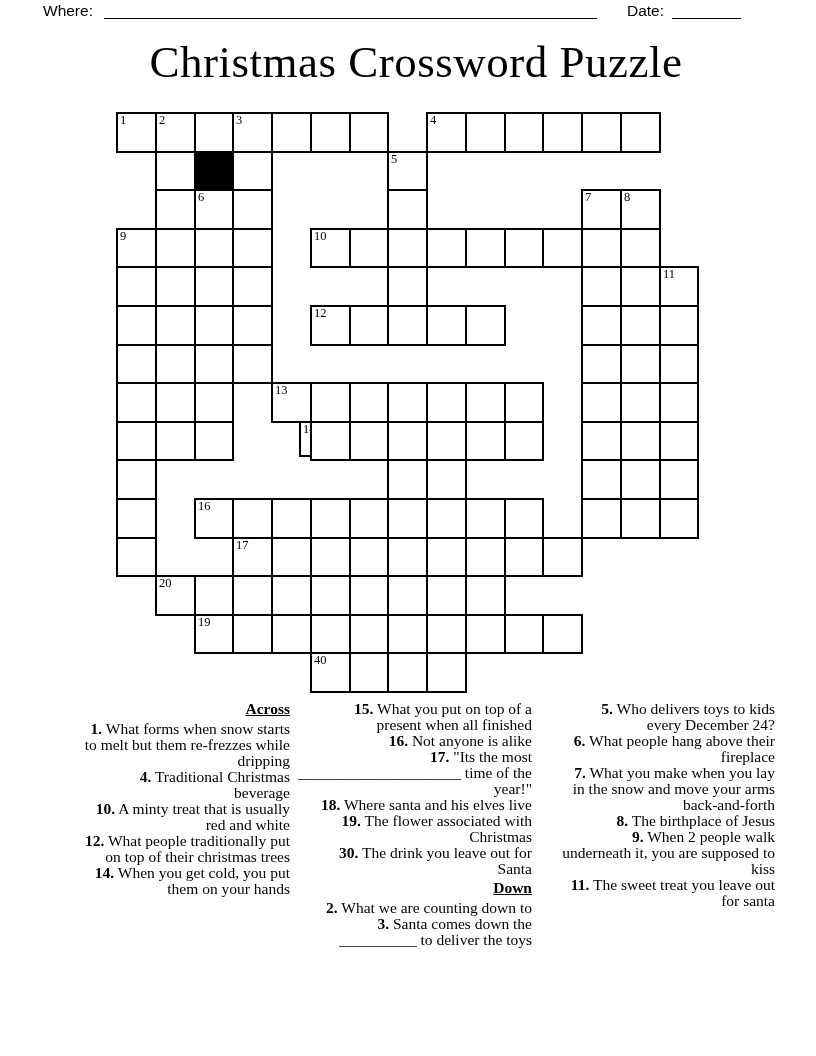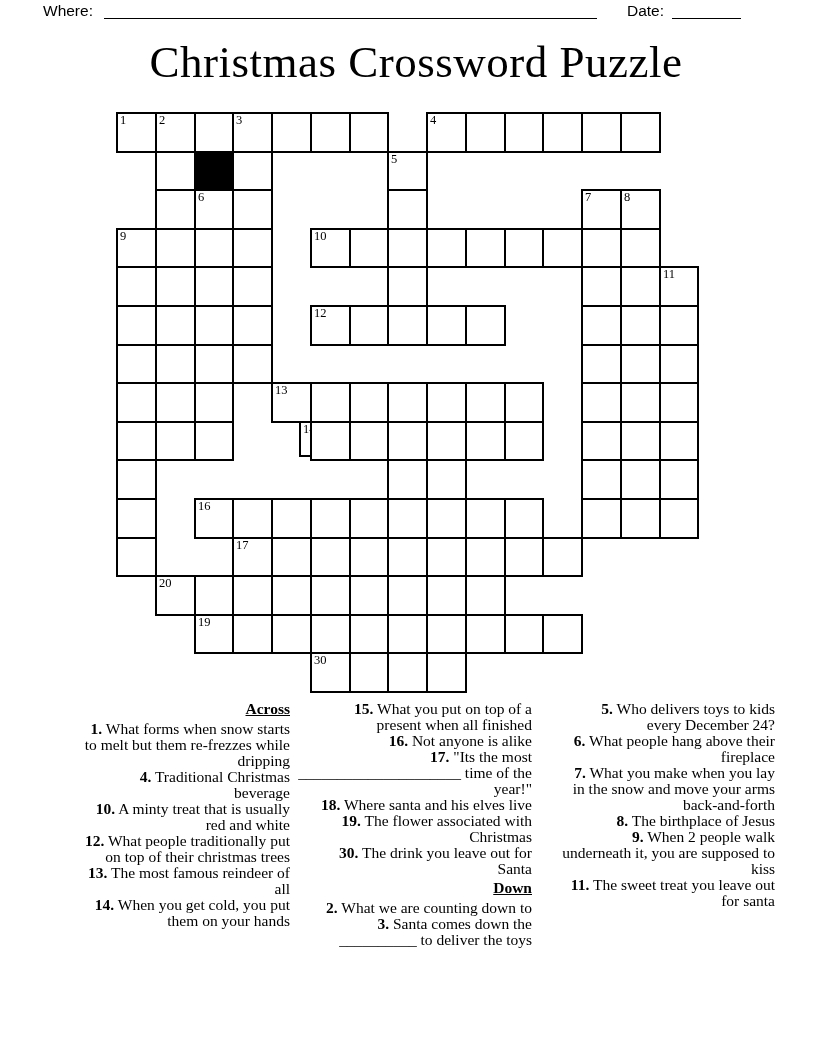--- a/index.html
+++ b/index.html
@@ -272,35 +272,34 @@
       <div class="cell" style="left: 116px; top: 502px; width: 41px; height: 40px;"></div>
       <div class="cell" style="left: 155px; top: 502px; width: 41px; height: 40px;"></div>
       <div class="cell" style="left: 194px; top: 502px; width: 41px; height: 40px;"></div>
       <div class="cell" style="left: 233px; top: 502px; width: 40px; height: 40px;"></div>
       <div class="cell" style="left: 271px; top: 502px; width: 41px; height: 40px;"></div>
       <div class="cell" style="left: 310px; top: 502px; width: 41px; height: 40px;"></div>
       <div class="cell" style="left: 349px; top: 502px; width: 41px; height: 40px;"></div>
       <div class="cell" style="left: 388px; top: 502px; width: 40px; height: 40px;"></div>
       <div class="cell" style="left: 426px; top: 502px; width: 41px; height: 40px;"></div>
       <div class="cell" style="left: 194px; top: 540px; width: 41px; height: 41px;">
-        <span class="cellnum">30</span>
+        <span class="cellnum">40</span>
       </div>
       <div class="cell" style="left: 233px; top: 540px; width: 40px; height: 41px;"></div>
       <div class="cell" style="left: 271px; top: 540px; width: 41px; height: 41px;"></div>
       <div class="cell" style="left: 310px; top: 540px; width: 41px; height: 41px;"></div>
     </div>
 
   <div class="clues clues-col-1">
     <div class="clue-header">Across</div>
     <div>
         <div class="clue"><b>1.</b> What forms when snow starts<br>to melt but them re-frezzes while<br>dripping</div>
         <div class="clue"><b>4.</b> Traditional Christmas<br>beverage</div>
         <div class="clue"><b>10.</b> A minty treat that is usually<br>red and white</div>
         <div class="clue"><b>12.</b> What people traditionally put<br>on top of their christmas trees</div>
-        <div class="clue"><b>13.</b> The most famous reindeer of<br>all</div>
         <div class="clue"><b>14.</b> When you get cold, you put<br>them on your hands</div>
       </div>
   </div>
 
   <div class="clues clues-col-2">
     <div>
         <div class="clue"><b>15.</b> What you put on top of a<br>present when all finished</div>
         <div class="clue"><b>16.</b> Not anyone is alike</div>
         <div class="clue"><b>17.</b> "Its the most<br>_____________________ time of the<br>year!"</div>
         <div class="clue"><b>18.</b> Where santa and his elves live</div>

